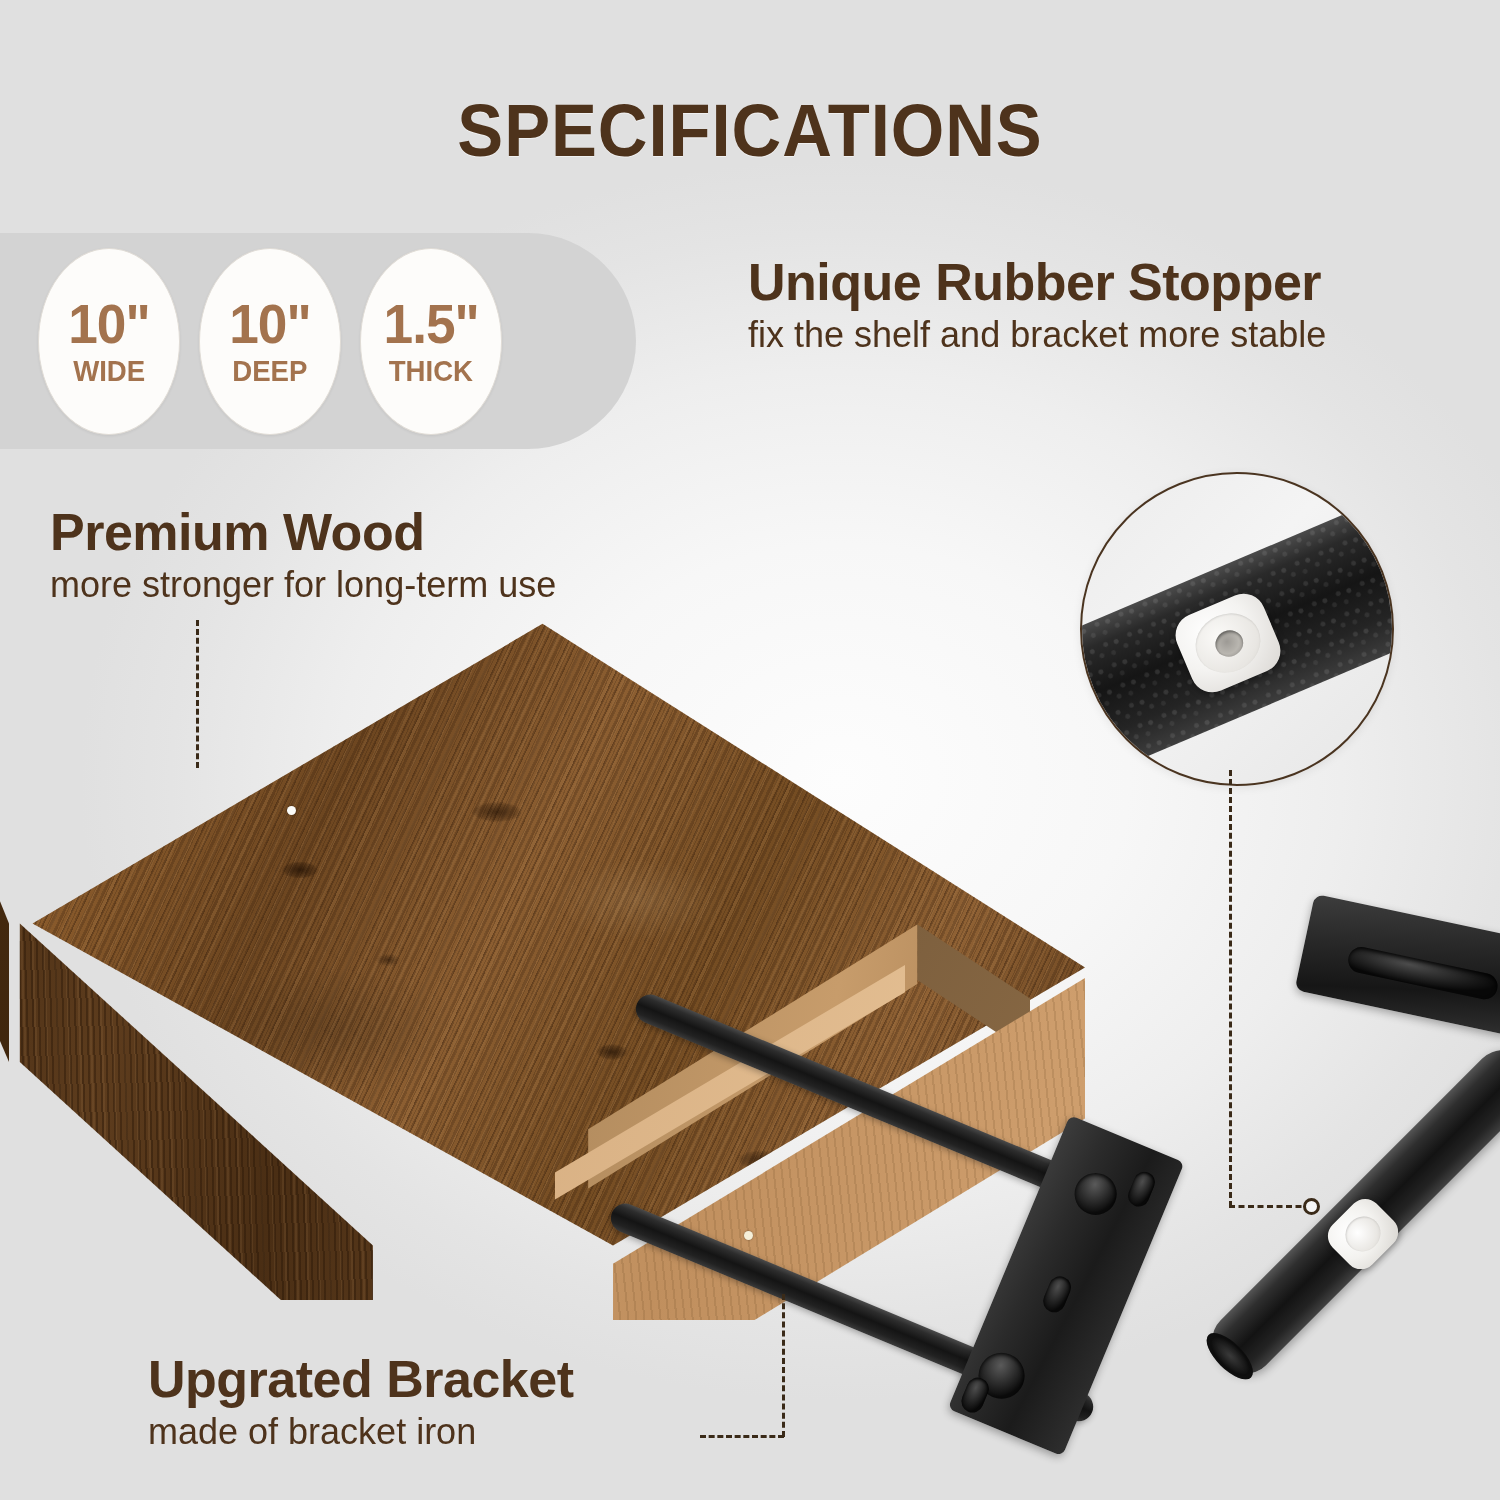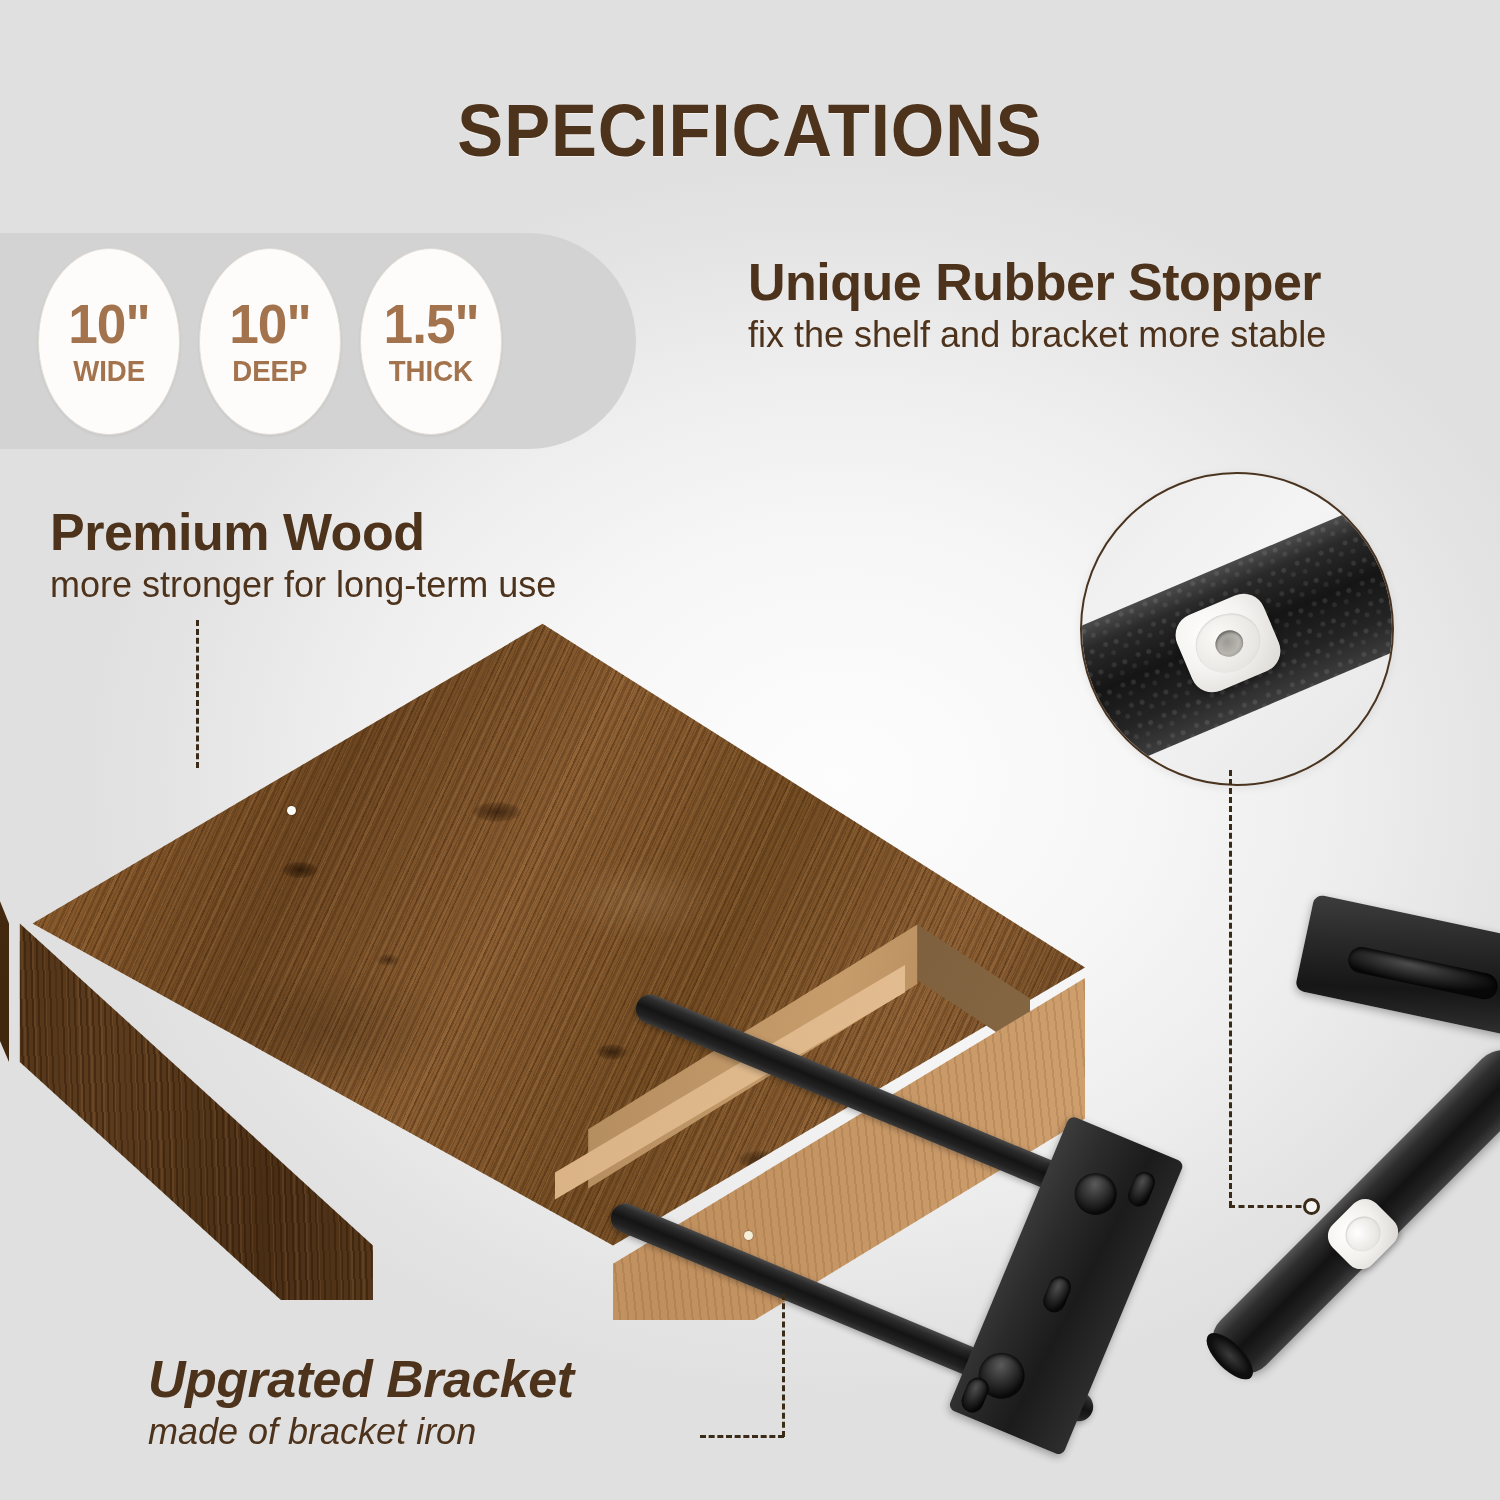--- a/index.html
+++ b/index.html
@@ -37,21 +37,21 @@
     color:#a3734e;
   }
   .badge .num{font-size:56px;font-weight:bold;line-height:.98;letter-spacing:-1px;transform:scaleX(.95);}
   .badge .lbl{font-size:30px;font-weight:bold;line-height:1;margin-top:5px;transform:scaleX(.92);}
   
   .callout{position:absolute;color:#4e331c;}
   .callout .h{font-size:52px;font-weight:bold;line-height:1.04;letter-spacing:-.5px;white-space:nowrap;}
   .callout .s{font-size:36px;line-height:1.14;margin-top:5px;white-space:nowrap;}
   #c-stopper{left:748px;top:255px;}
   #c-wood{left:50px;top:505px;}
-  #c-bracket{left:148px;top:1352px;font-style:italic;}
+  #c-bracket{left:148px;top:1352px;}
 
   
   .dash-v{position:absolute;border-left:3px dashed #3a2a18;}
   .dash-h{position:absolute;border-top:3px dashed #3a2a18;}
   #lead-wood{left:196px;top:620px;height:148px;}
   #lead-br-h{left:700px;top:1435px;width:84px;}
   #lead-br-v{left:782px;top:1294px;height:143px;}
   #lead-st-v{left:1229px;top:770px;height:437px;}
   #lead-st-h{left:1229px;top:1205px;width:82px;}
   #lead-dot{

